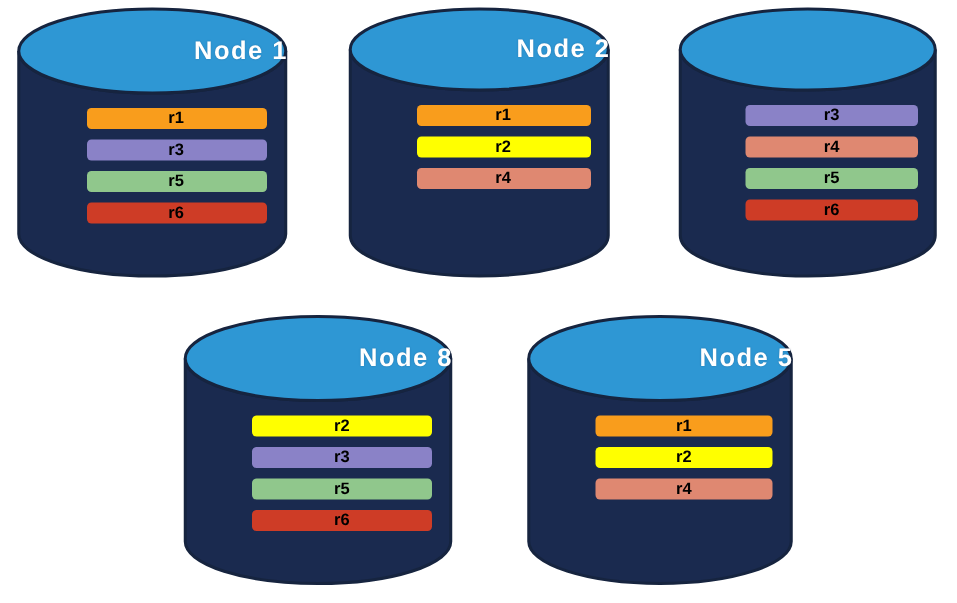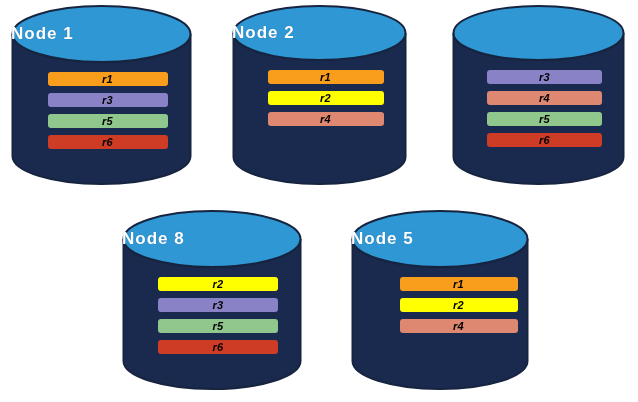--- a/index.html
+++ b/index.html
@@ -27,34 +27,33 @@
   .node-svg {
     position: absolute;
     left: 0;
     top: 0;
     overflow: visible;
   }
   .node-title {
     position: absolute;
     left: 0;
     width: 100%;
-    text-align: left;
+    text-align: right;
     color: #ffffff;
     font-weight: bold;
     font-size: 17px;
     letter-spacing: 1px;
     line-height: 1;
     text-shadow: 0 0 1px rgba(20,40,75,0.35);
     white-space: nowrap;
   }
   .bars {
     position: absolute;
-    left: 6px;
+    left: 16px;
     width: 100%;
-    font-style: italic;
   }
   .bar {
     position: relative;
     height: 14px;
     margin: 0 auto 7px auto;
     border-radius: 3px;
     box-sizing: border-box;
   }
   .bar:last-child {
     margin-bottom: 0;
@@ -150,21 +149,21 @@
           <span class="bar-label">r3</span>
         </div>
         <div class="bar" style="background: rgb(144, 199, 140); width: 120px;">
           <span class="bar-label">r5</span>
         </div>
         <div class="bar" style="background: rgb(206, 60, 38); width: 120px;">
           <span class="bar-label">r6</span>
         </div>
       </div>
     </div>
-    <div class="node" style="left: 351px; top: 211px; width: 178px; height: 178px; padding-left: 25px;">
+    <div class="node" style="left: 351px; top: 211px; width: 178px; height: 178px;">
       <svg class="node-svg" width="178" height="178" viewBox="0 0 178 178">
         <path d="M 1.5 28 L 1.5 150 A 87.5 28 0 0 0 176.5 150 L 176.5 28 A 87.5 28 0 0 1 1.5 28 Z" fill="#1A2A4F" stroke="#16243F" stroke-width="2"></path>
         <ellipse cx="89" cy="28" rx="87.5" ry="28" fill="#2E97D4" stroke="#16243F" stroke-width="2"></ellipse>
       </svg>
       <div class="node-title" style="top: 19px;">Node 5</div>
       <div class="bars" style="top: 66px;">
         <div class="bar" style="background: rgb(249, 157, 28); width: 118px;">
           <span class="bar-label">r1</span>
         </div>
         <div class="bar" style="background: rgb(255, 255, 0); width: 118px;">

